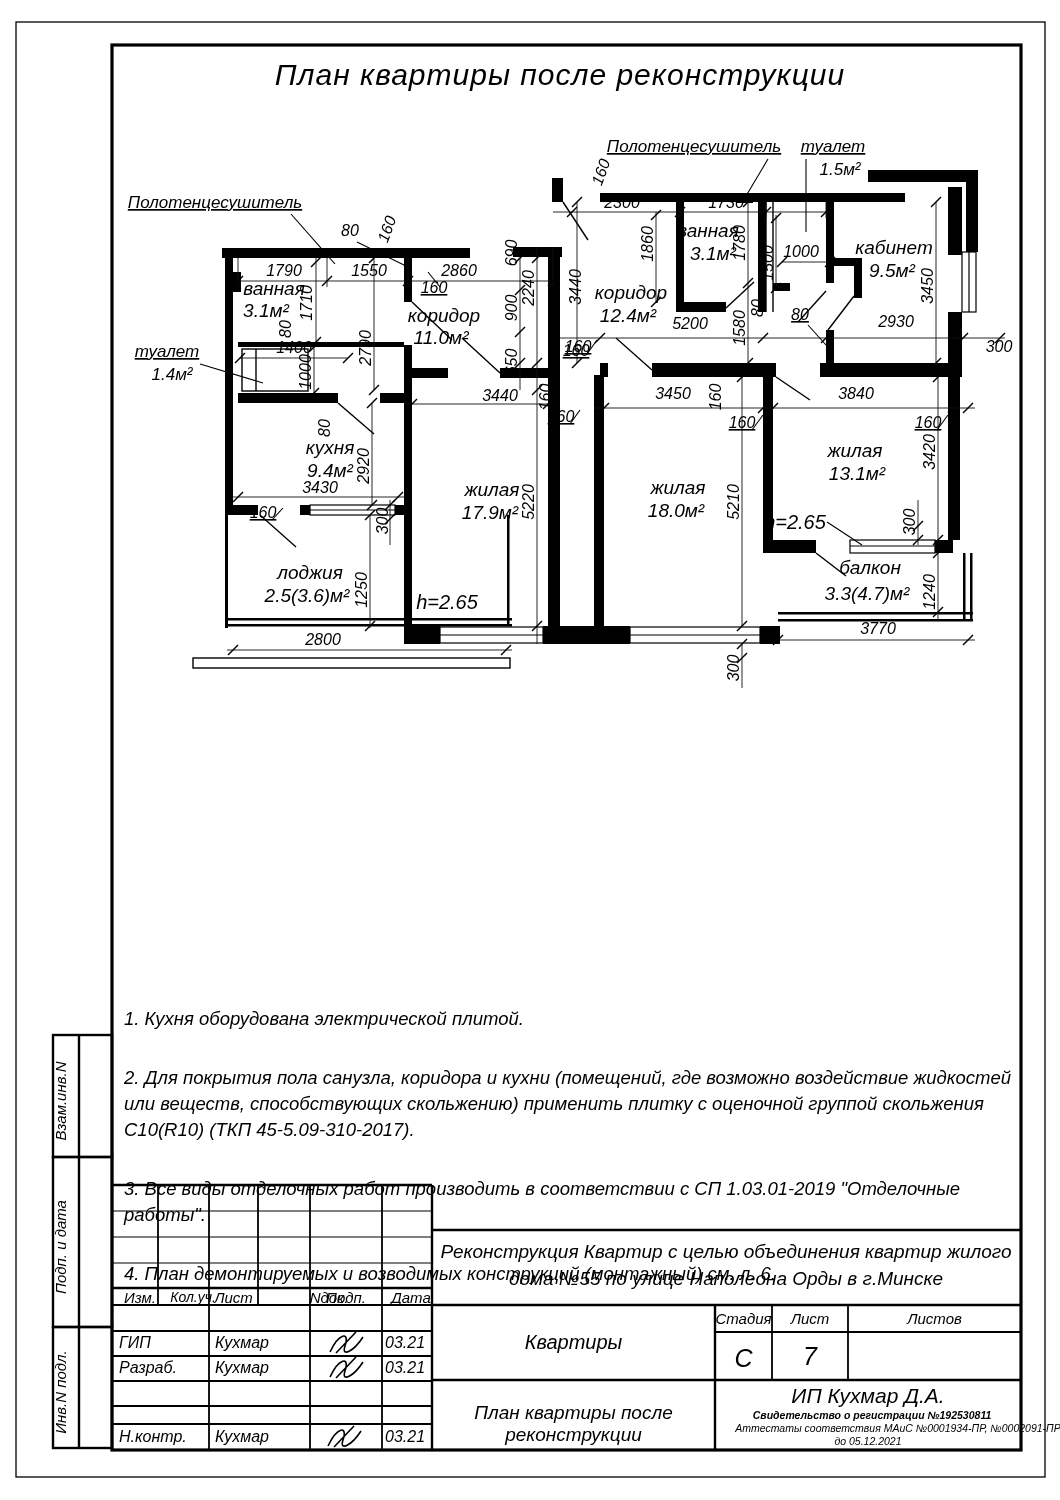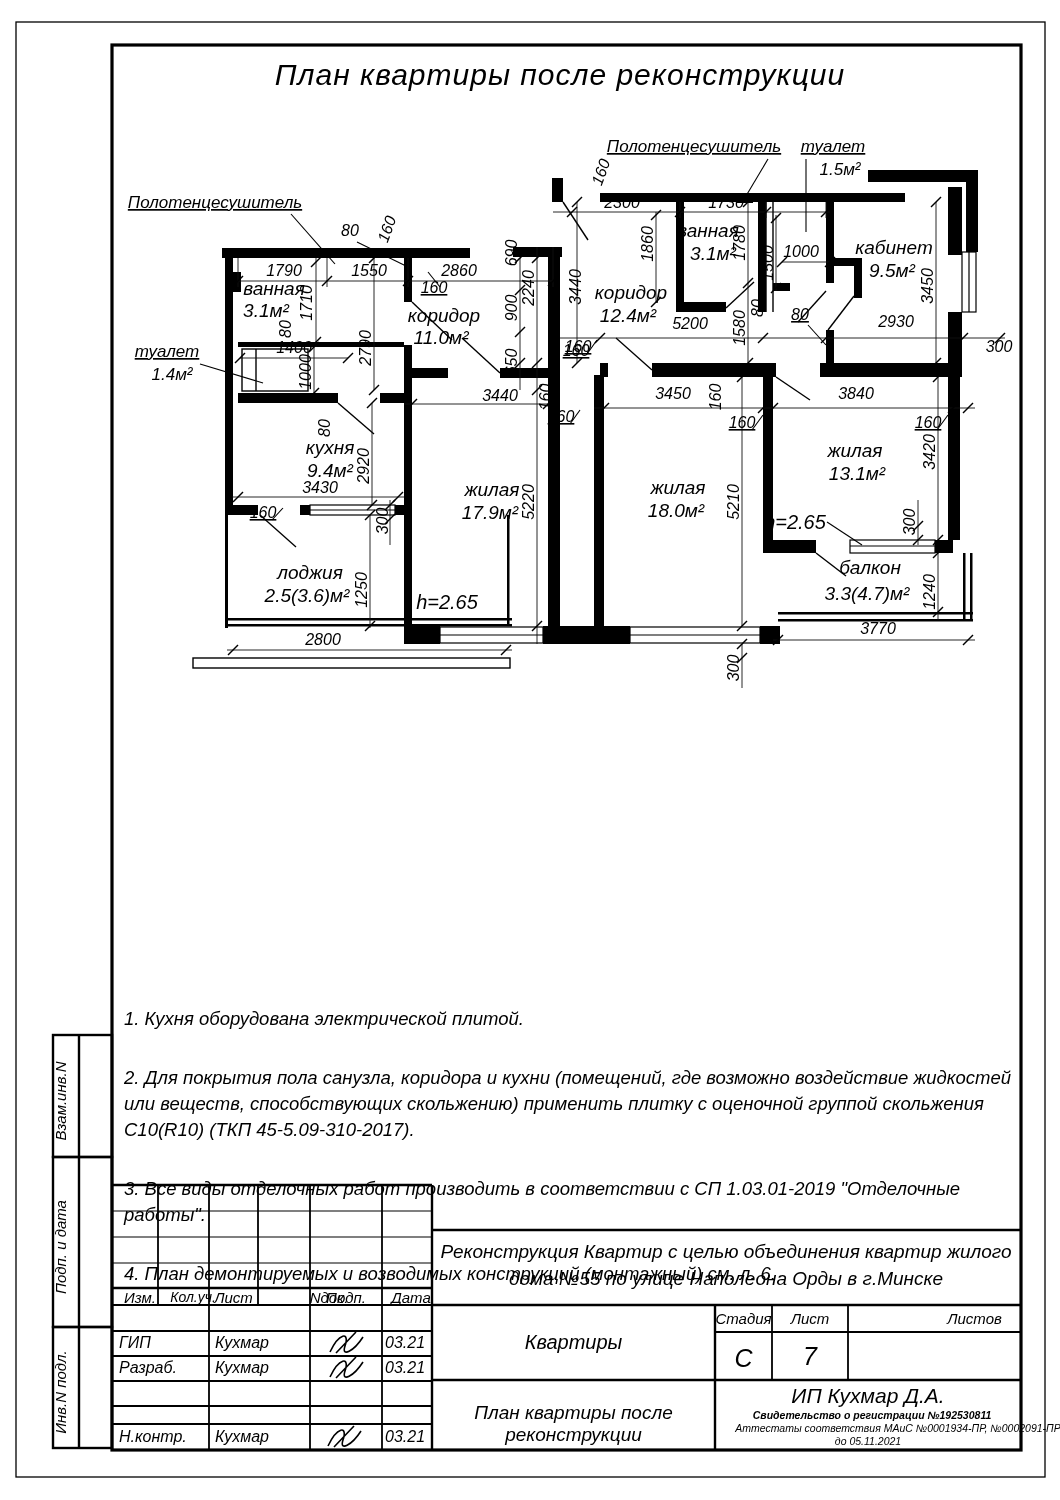--- a/index.html
+++ b/index.html
@@ -393,28 +393,28 @@
   <p>1. Кухня оборудована электрической плитой.</p>
   <p>2. Для покрытия пола санузла, коридора и кухни (помещений, где возможно воздействие жидкостей или веществ, способствующих скольжению) применить плитку с оценочной группой скольжения С10(R10) (ТКП 45-5.09-310-2017).</p>
   <p>3. Все виды отделочных работ производить в соответствии с СП 1.03.01-2019 "Отделочные работы".</p>
   <p>4. План демонтируемых и возводимых конструкций (монтажный) см. л. 6.</p>
 </div>
 
 <div class="txt stamp ctr" style="left:440px;top:1238px;width:572px;font-size:19px;line-height:27px;">Реконструкция Квартир с целью объединения квартир  жилого дома №55 по улице Наполеона Орды в г.Минске</div>
 <div class="txt stamp ctr" style="left:432px;top:1331px;width:283px;font-size:20px;">Квартиры</div>
 <div class="txt stamp ctr" style="left:715px;top:1310px;width:57px;font-size:15px;">Стадия</div>
 <div class="txt stamp ctr" style="left:772px;top:1310px;width:76px;font-size:15px;">Лист</div>
-<div class="txt stamp ctr" style="left:848px;top:1310px;width:173px;font-size:15px;margin-left:40px;">Листов</div>
+<div class="txt stamp ctr" style="left:848px;top:1310px;width:173px;font-size:15px;">Листов</div>
 <div class="txt stamp ctr" style="left:715px;top:1344px;width:57px;font-size:25px;">С</div>
 <div class="txt stamp ctr" style="left:772px;top:1342px;width:76px;font-size:25px;">7</div>
 <div class="txt stamp ctr" style="left:440px;top:1402px;width:267px;font-size:19px;">План квартиры после реконструкции</div>
 <div class="txt stamp ctr" style="left:718px;top:1384px;width:300px;font-size:21px;">ИП Кухмар Д.А.</div>
 <div class="txt stamp ctr" style="left:718px;top:1409px;width:308px;font-size:10.5px;font-weight:bold;">Свидетельство о регистрации №192530811</div>
 <div class="txt stamp ctr" style="left:714px;top:1422px;width:368px;font-size:10.5px;">Аттестаты соответствия МАиС №0001934-ПР, №0002091-ПР</div>
-<div class="txt stamp ctr" style="left:718px;top:1435px;width:300px;font-size:10.5px;">до 05.11.2021</div>
+<div class="txt stamp ctr" style="left:718px;top:1435px;width:300px;font-size:10.5px;">до 05.12.2021</div>
 
 <div class="txt stamp ctr" style="left:112px;top:1289px;width:56px;font-size:15px;">Изм.</div>
 <div class="txt stamp ctr" style="left:158px;top:1289px;width:70px;font-size:14px;">Кол.уч.</div>
 <div class="txt stamp ctr" style="left:209px;top:1289px;width:49px;font-size:15px;">Лист</div>
 <div class="txt stamp ctr" style="left:258px;top:1289px;width:52px;font-size:15px;padding-left:45px;">Nдок.</div>
 <div class="txt stamp ctr" style="left:310px;top:1289px;width:72px;font-size:15px;">Подп.</div>
 <div class="txt stamp ctr" style="left:382px;top:1289px;width:58px;font-size:15px;">Дата</div>
 
 <div class="txt stamp" style="left:119px;top:1334px;">ГИП</div>
 <div class="txt stamp" style="left:215px;top:1334px;">Кухмар</div>

